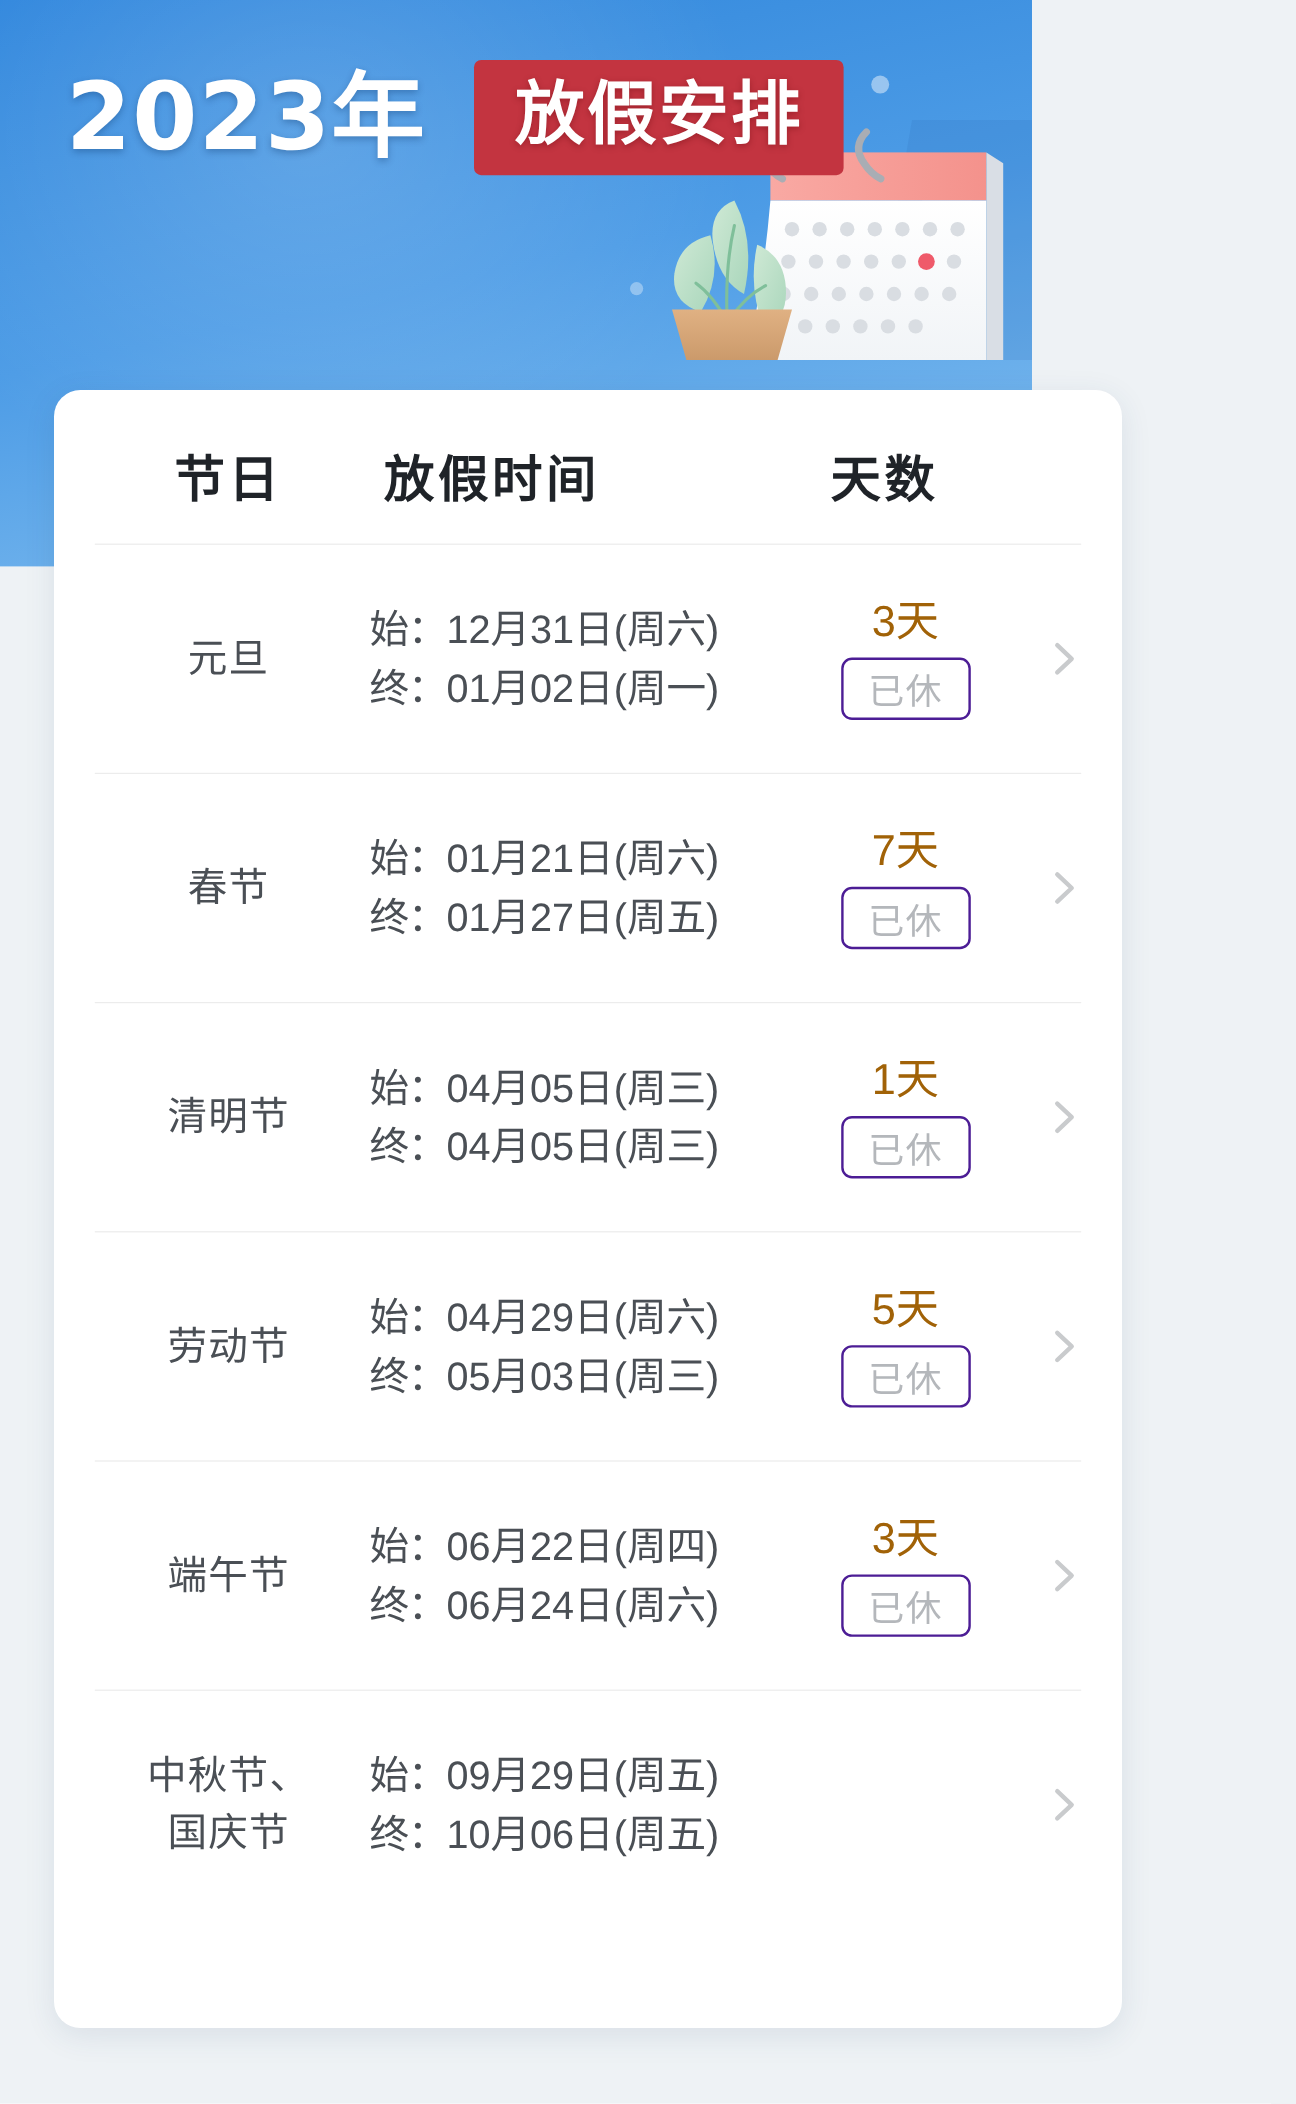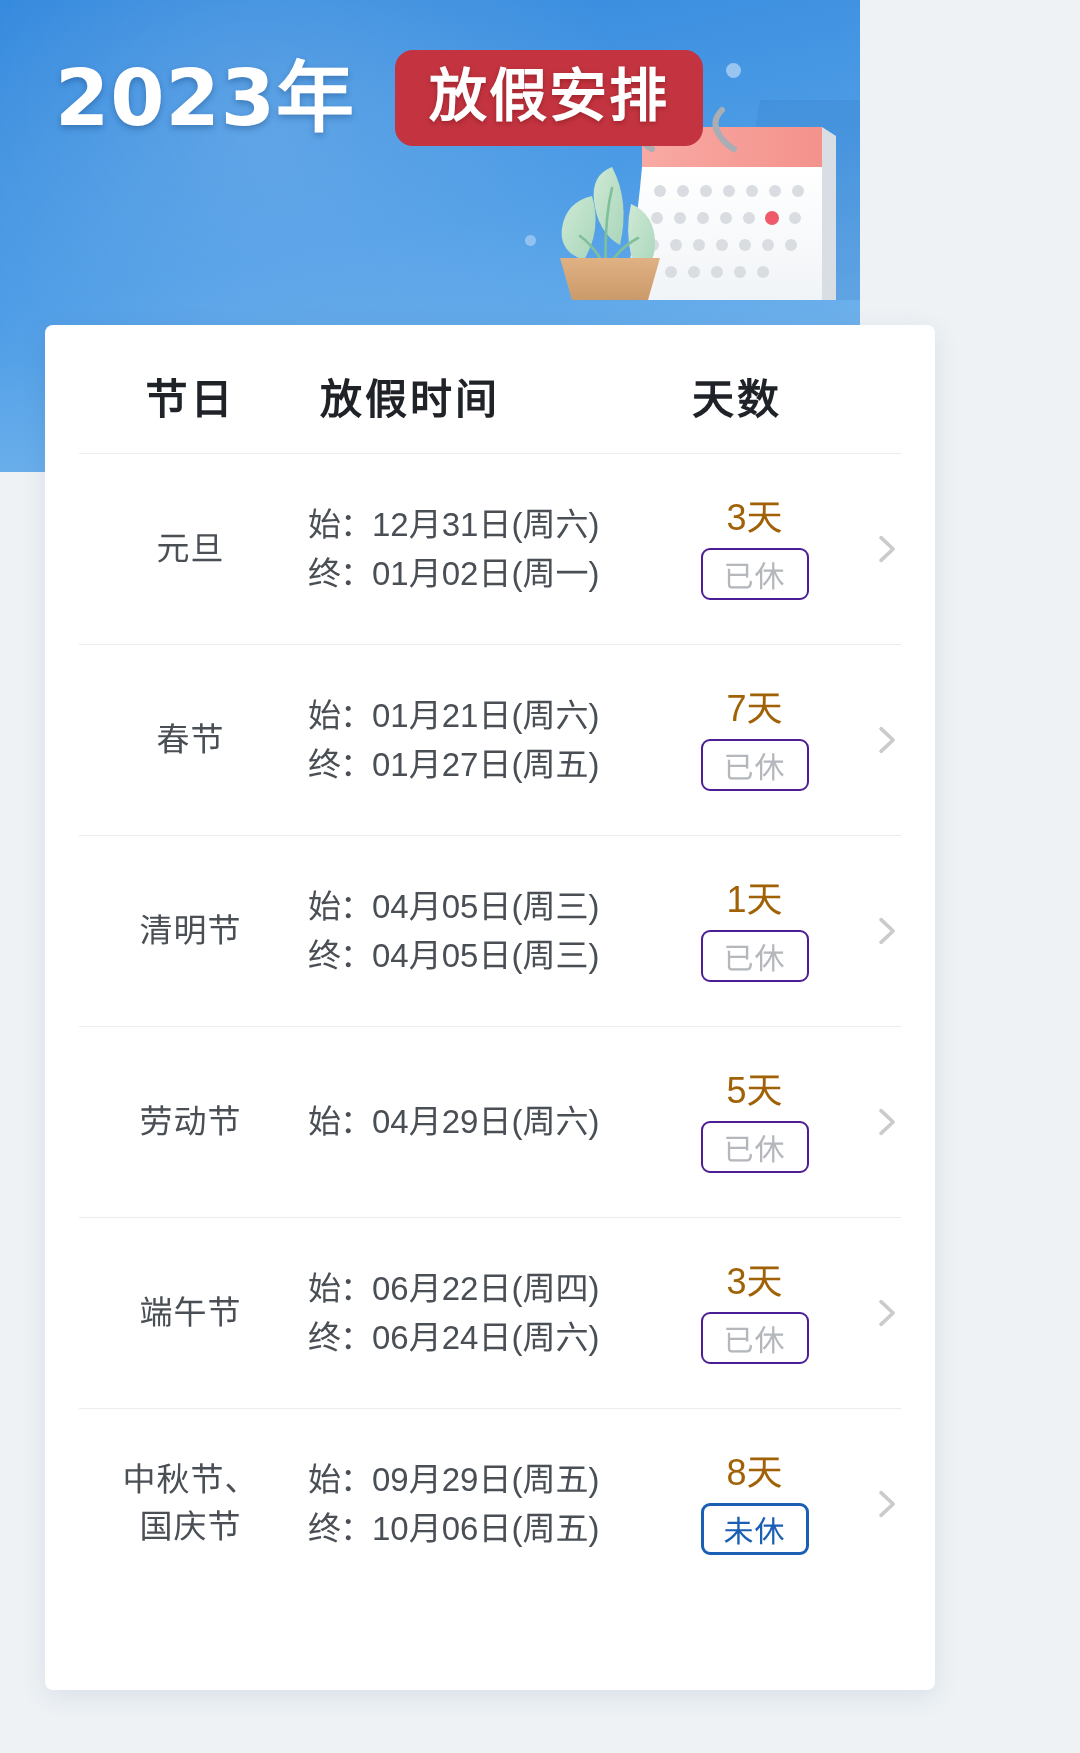--- a/index.html
+++ b/index.html
@@ -56,42 +56,42 @@
     font-size: 78px;
     font-weight: 700;
     color: #ffffff;
     letter-spacing: 1px;
     line-height: 1;
     text-shadow: 0 3px 6px rgba(0,40,90,.30);
     white-space: nowrap;
   }
   .tag {
     background: #c33440;
-    border-radius: 18px;
+    border-radius: 6px;
     padding: 17px 34px 21px 34px;
     font-size: 58px;
     font-weight: 700;
     color: #ffffff;
     line-height: 1;
     letter-spacing: 2px;
     text-shadow: 0 2px 5px rgba(90,0,10,.35);
     white-space: nowrap;
   }
 
   
   .illus { position: absolute; left: 0; top: 0; width: 1080px; height: 300px; }
 
   
   .card {
     position: absolute;
     left: 45px; top: 325px;
     width: 890px;
     min-height: 1365px;
     background: #ffffff;
-    border-radius: 8px;
+    border-radius: 22px;
     box-shadow: 0 6px 26px rgba(40,70,110,.10);
     padding: 0 38px 62px 38px;
     overflow: hidden;
   }
 
   .thead {
     display: flex;
     align-items: center;
     height: 128px;
     padding-top: 12px;
@@ -383,20 +383,23 @@
     </span>
   </div>
 
   <div class="divider"></div>
   <div class="row">
     <div class="c-name">劳动节</div>
     <div class="c-date">
       <div>
         <span class="lbl">始：</span><span>04月29日(周六)</span>
       </div>
+      <div>
+        <span class="lbl">终：</span><span>05月03日(周三)</span>
+      </div>
     </div>
     <div class="c-days">
       <div class="days-num">5天</div>
       <div class="badge done">已休</div>
     </div>
     <span class="chevron">
       <svg viewBox="0 0 24 24" fill="none" stroke="#c9cbcd" stroke-width="2.6" stroke-linecap="round" stroke-linejoin="round">
         <polyline points="8.5,4 17,12 8.5,20"></polyline>
       </svg>
     </span>
@@ -428,24 +431,20 @@
   <div class="row">
     <div class="c-name">中秋节、<br>国庆节</div>
     <div class="c-date">
       <div>
         <span class="lbl">始：</span><span>09月29日(周五)</span>
       </div>
       <div>
         <span class="lbl">终：</span><span>10月06日(周五)</span>
       </div>
     </div>
-    <div class="c-days">
-      <div class="days-num">8天</div>
-      <div class="badge todo">未休</div>
-    </div>
     <span class="chevron">
       <svg viewBox="0 0 24 24" fill="none" stroke="#c9cbcd" stroke-width="2.6" stroke-linecap="round" stroke-linejoin="round">
         <polyline points="8.5,4 17,12 8.5,20"></polyline>
       </svg>
     </span>
   </div>
 </div>
 </div>
 
 </body></html>

